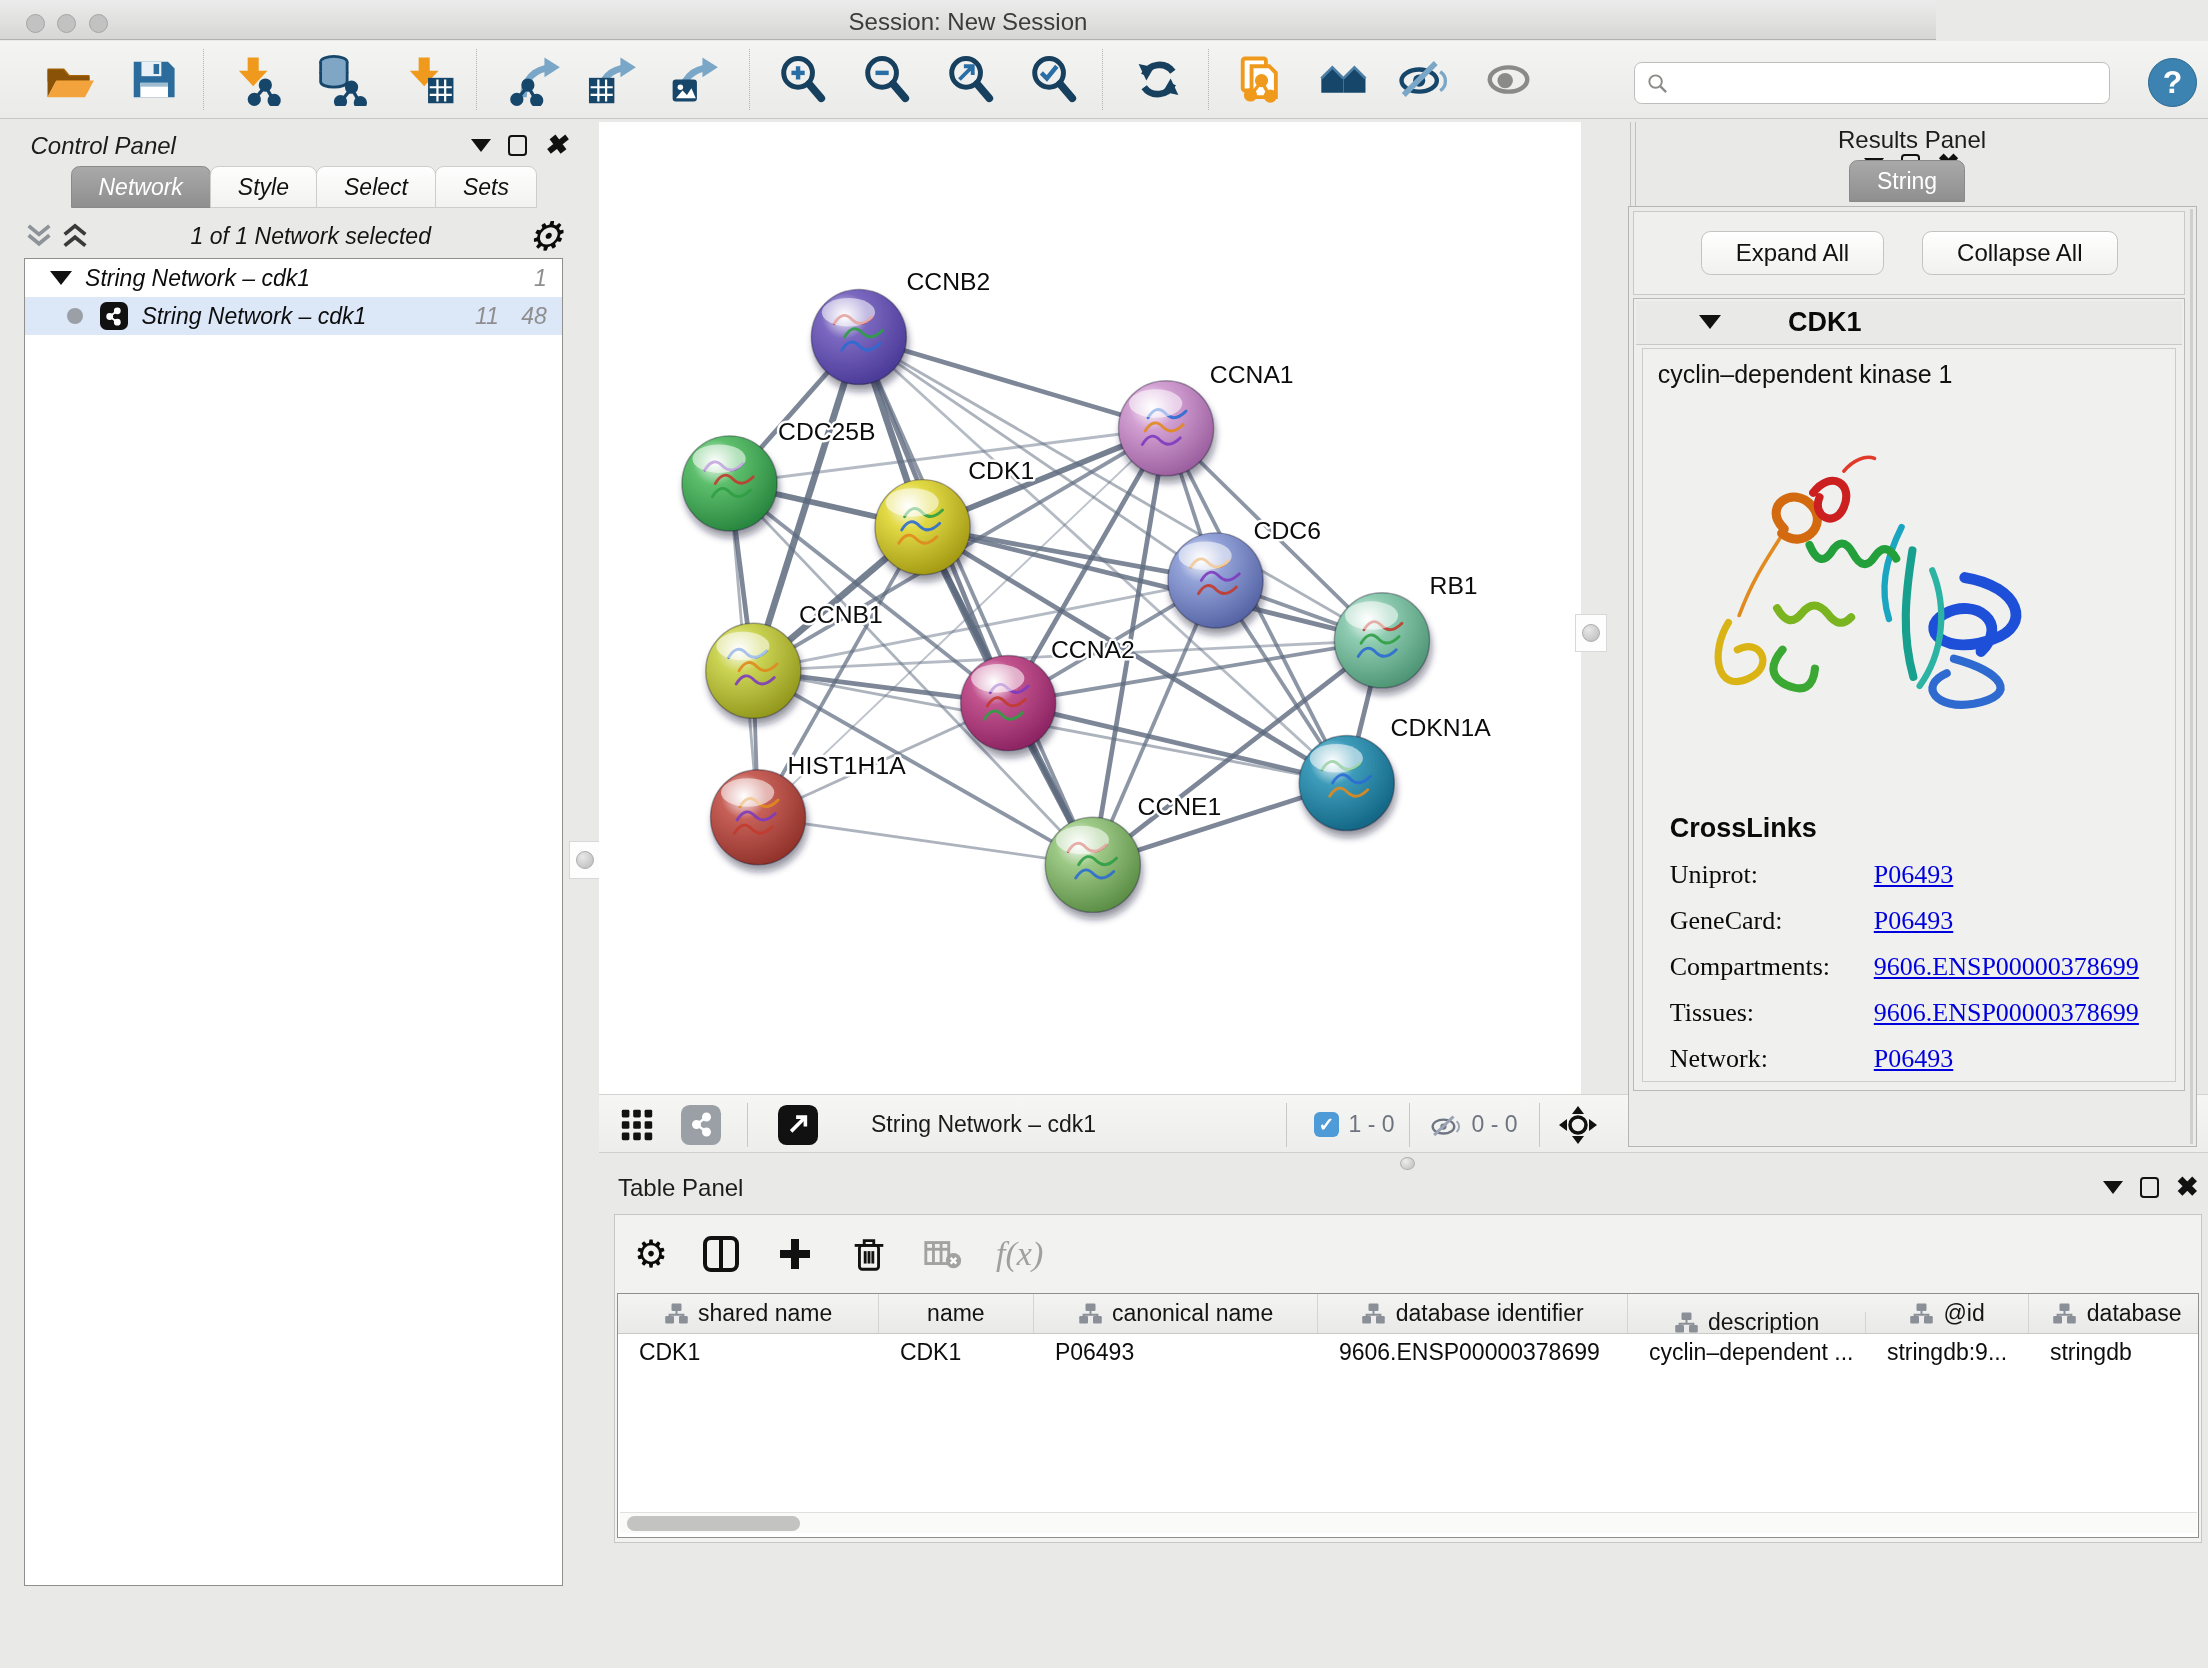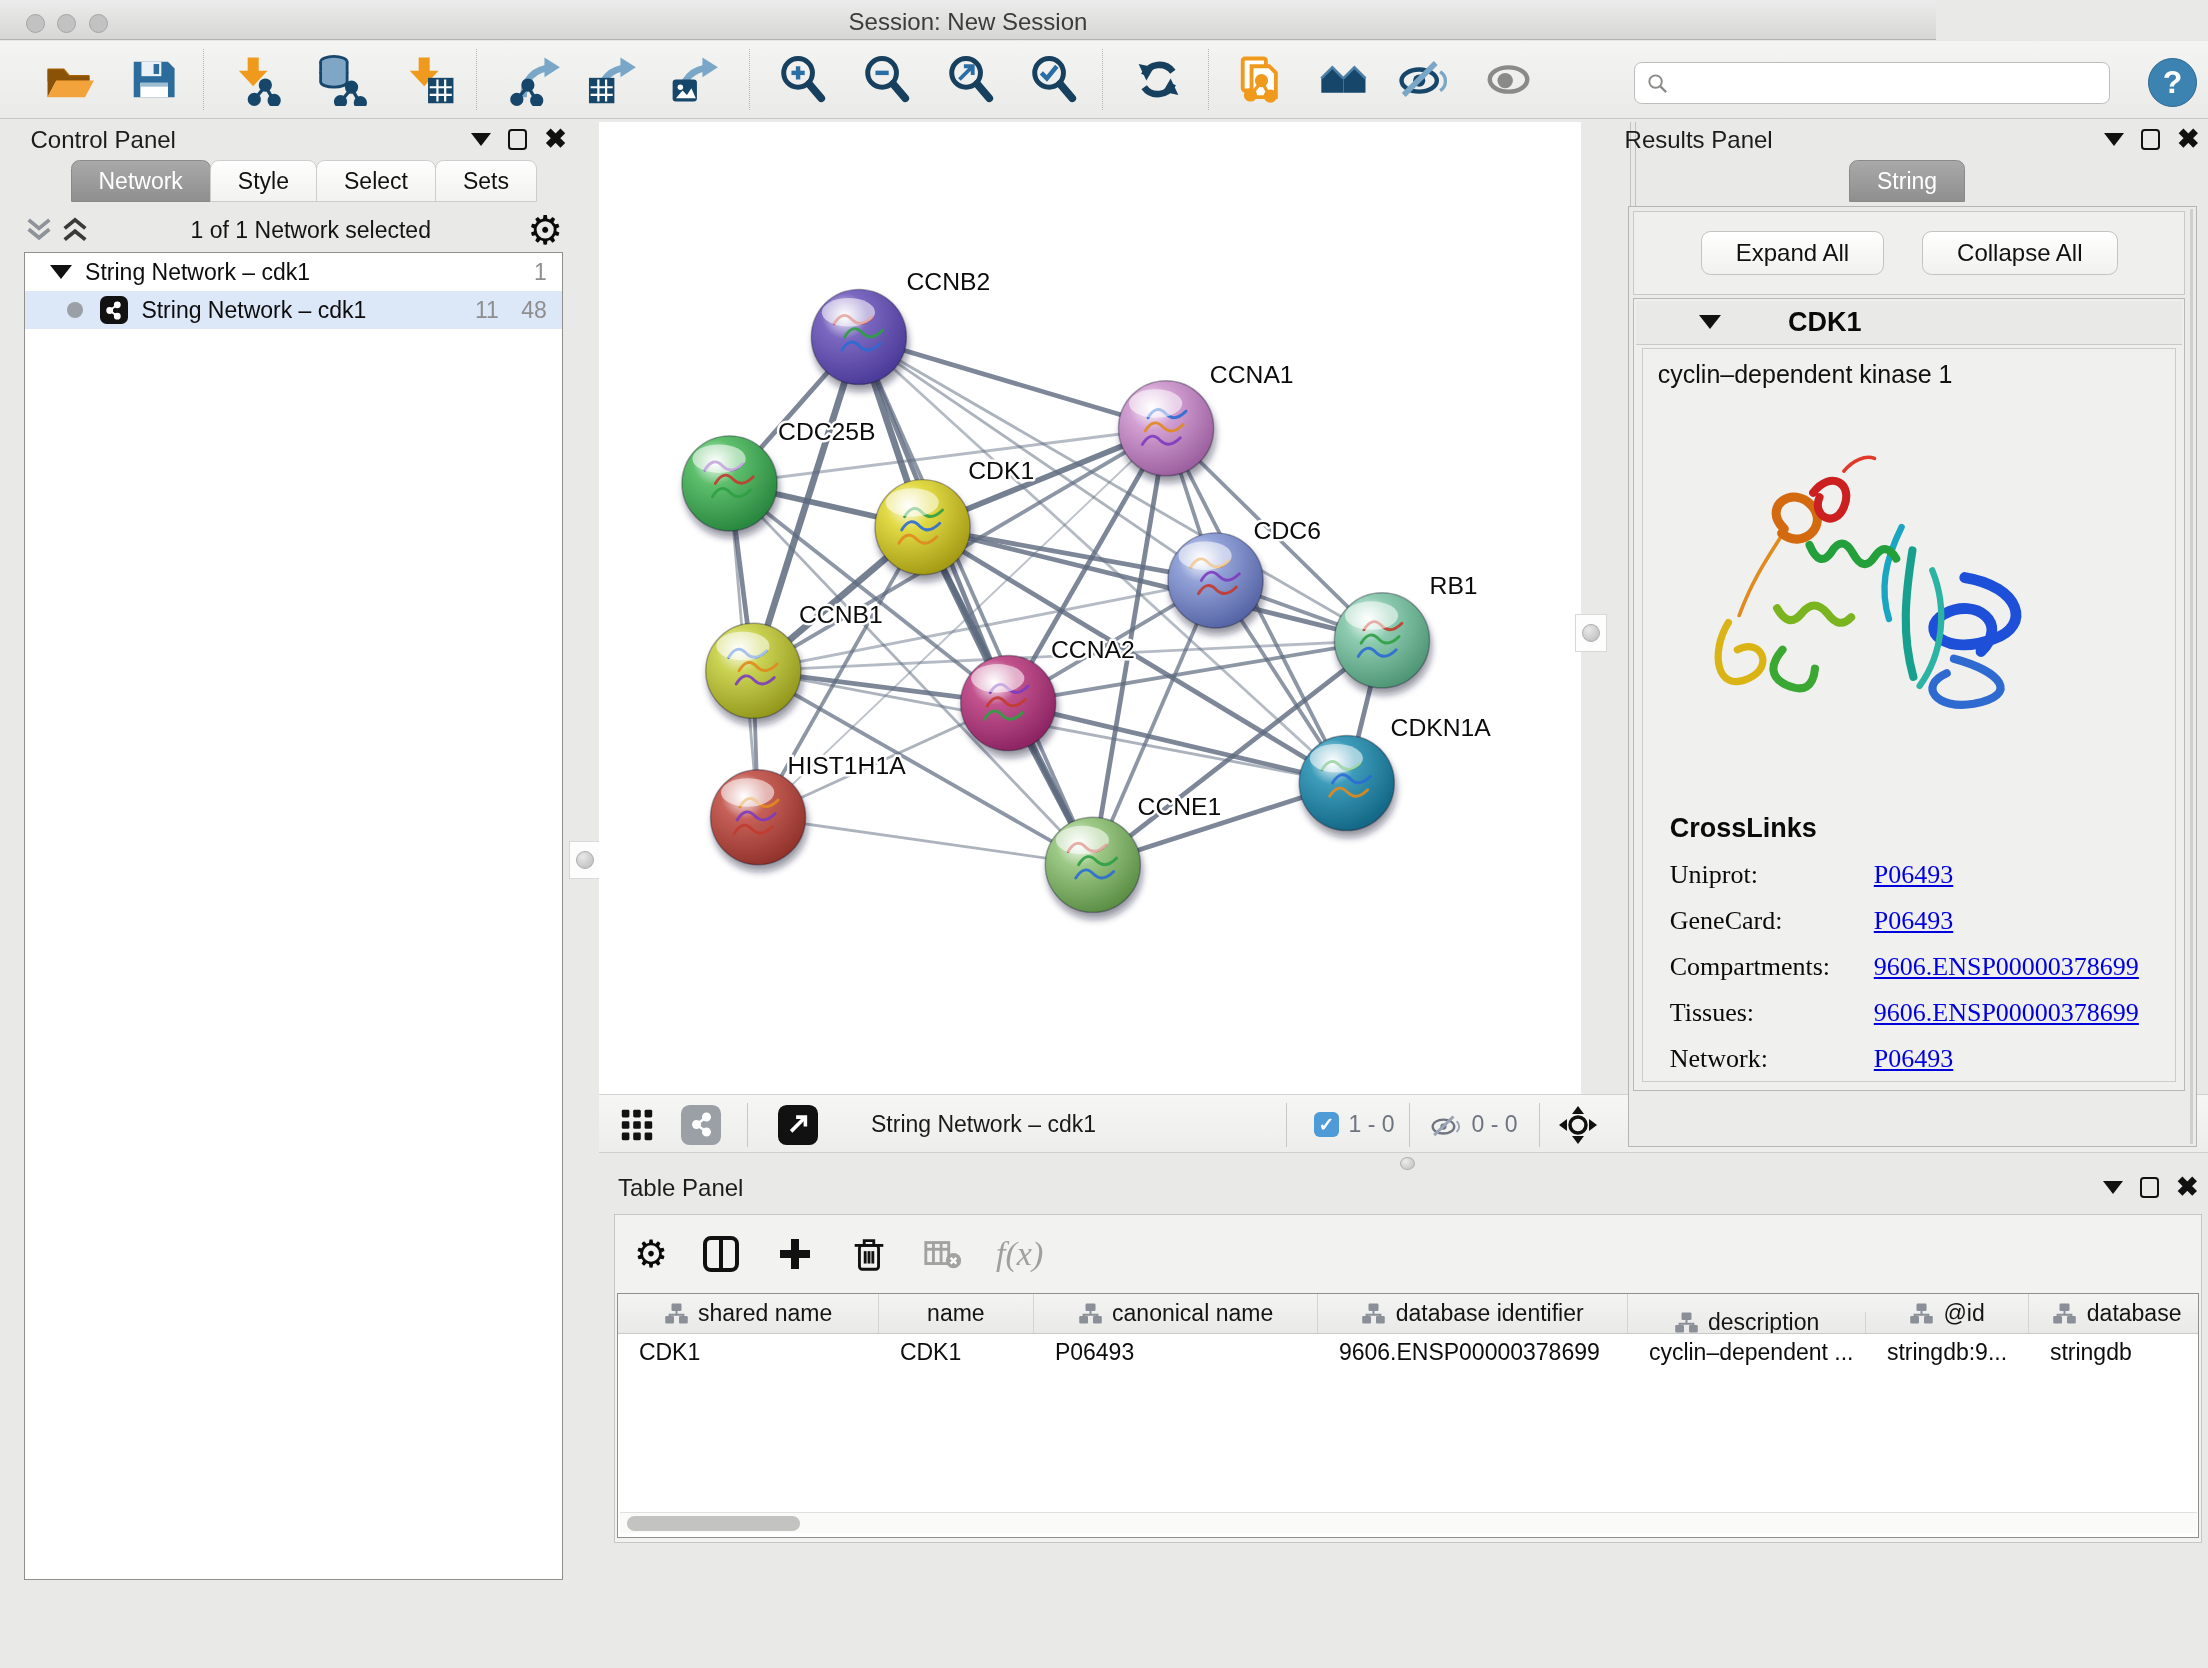--- a/index.html
+++ b/index.html
@@ -37,21 +37,21 @@
   .pc-float{width:19px;height:21px;border:2.9px solid #111;border-radius:3.8px;background:transparent;}
   .pc-close{font-size:27px;font-weight:bold;color:#111;line-height:21px;}
 
   .tabbar{position:absolute;display:flex;}
   .tab{height:42px;line-height:40px;padding:0 27px;font-size:23px;color:#111;text-align:center;
     background:linear-gradient(#fefefe,#f2f2f0);border:1px solid #cdcdcb;border-radius:8.6px 8.6px 0 0;
     margin-right:-1px;cursor:pointer;}
   .tab.active{background:linear-gradient(#a9a9a9,#8f8f8f);color:#fff;border-color:#8a8a8a;}
 
   
-  .control-panel{position:absolute;left:9.5px;top:122px;width:563px;height:1469px;}
+  .control-panel{position:absolute;left:9.5px;top:128px;width:563px;height:1469px;font-style:italic;}
   .cp-head{position:absolute;left:21px;top:3.8px;right:5.7px;display:flex;justify-content:space-between;align-items:center;}
   .cp-tabs{left:61px;top:38px;}
   .cp-gearrow{position:absolute;left:13.3px;top:86px;right:9.5px;height:44px;
     display:flex;align-items:center;}
   .chev{width:32px;height:28.5px;margin-right:3.8px;}
   .cp-selstatus{flex:1;text-align:center;font-size:23px;color:#141414;}
   .gear-glyph{font-size:40px;color:#0a0a0a;line-height:38px;}
   .cp-tree{position:absolute;left:14.3px;top:130px;width:539px;bottom:11.4px;background:#fff;
     border:1.9px solid #8f8f8d;overflow:hidden;}
   .tree-row{position:relative;height:38px;display:flex;align-items:center;font-size:23px;color:#0d0d0d;}
@@ -86,21 +86,21 @@
   .badge-btn{width:40px;height:40px;border-radius:8.6px;display:flex;align-items:center;justify-content:center;border:none;padding:0;}
   .badge-black{background:#111;}
   .badge-gray{background:#9aa0a6;}
   .net-name{font-size:23px;color:#1a1a1a;}
   .cnt-text{font-size:23px;color:#6d7480;margin-left:9.5px;}
   .checkbox{width:25px;height:25px;border-radius:5.7px;background:#4f9bd8;color:#fff;font-size:19px;
     font-weight:bold;display:flex;align-items:center;justify-content:center;}
 
   
   .results-panel{position:absolute;left:1617px;top:122px;width:592px;height:1031px;}
-  .rp-head{position:absolute;left:7.6px;top:3.8px;right:9.5px;display:flex;justify-content:space-between;align-items:center;}
+  .rp-head{position:absolute;left:7.6px;top:3.8px;right:9.5px;display:flex;justify-content:space-between;align-items:center;flex-direction:column;}
   .rp-tabs{left:232px;top:38px;}
   .rp-outer{position:absolute;left:11.4px;top:84px;width:569px;bottom:5.7px;background:#ebebe9;
     border:1.9px solid #b5b5b3;}
   .rp-scroll{position:absolute;right:3.8px;top:1.9px;bottom:1.9px;width:2.9px;background:#cfcfcd;}
   .rp-buttonbox{position:absolute;left:3.8px;top:3.8px;right:11.4px;height:84px;background:#efefed;
     border:1px solid #c9c9c7;display:flex;align-items:center;justify-content:center;gap:38px;}
   .rp-btn{height:44px;padding:0 34px;font-size:24px;color:#111;background:linear-gradient(#ffffff,#f1f1ef);
     border:1px solid #c3c3c1;border-radius:9.5px;cursor:pointer;}
   .rp-main{position:absolute;left:3.8px;top:91px;right:11.4px;height:793px;background:#efefed;border:1px solid #b9b9b7;}
   .rp-genehead{position:absolute;left:1.9px;top:1.9px;right:1.9px;height:44px;background:#e9e9e7;

